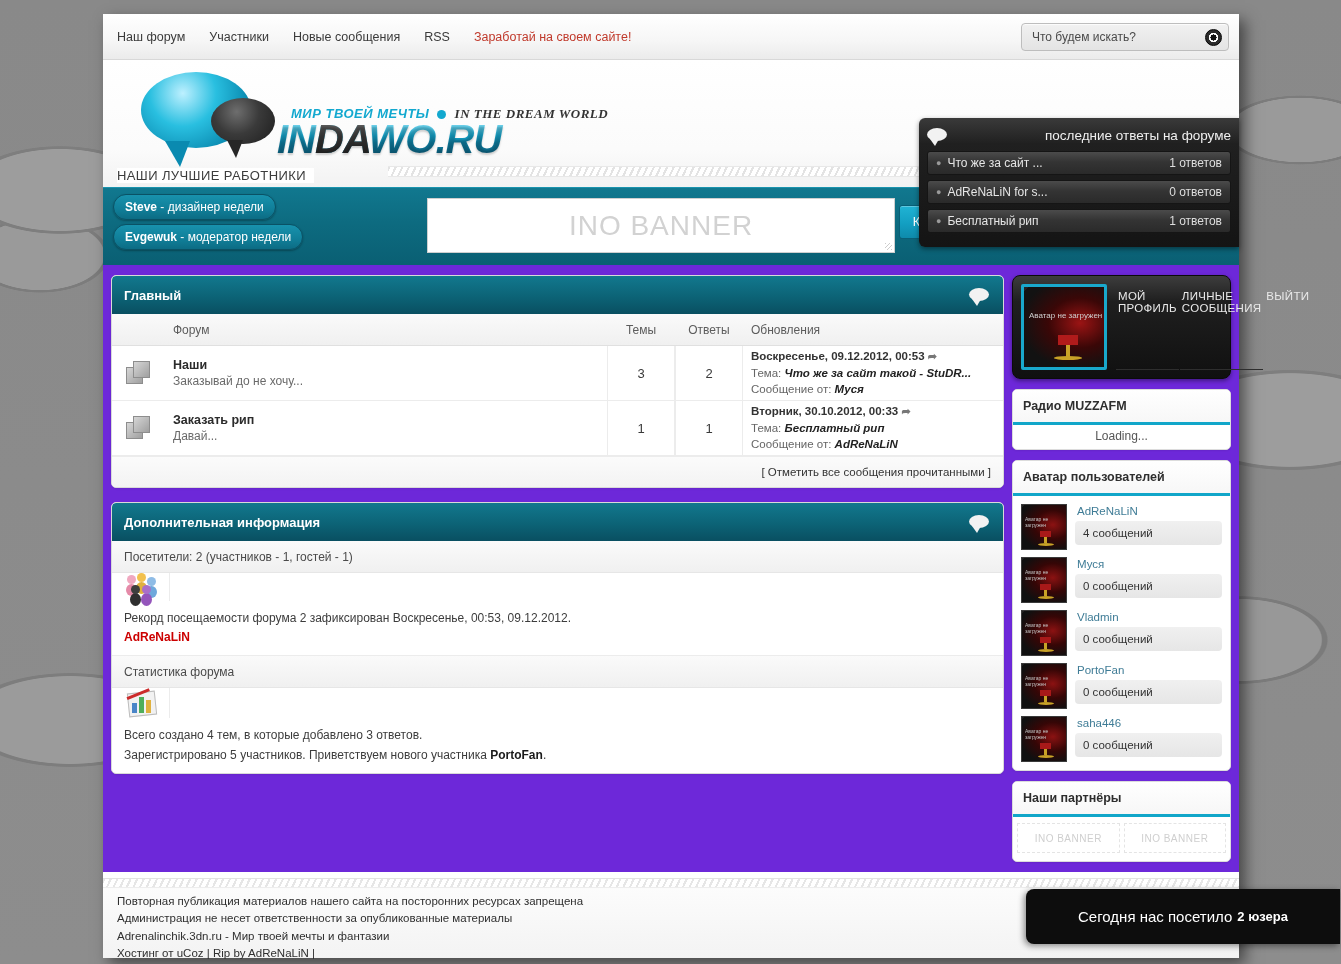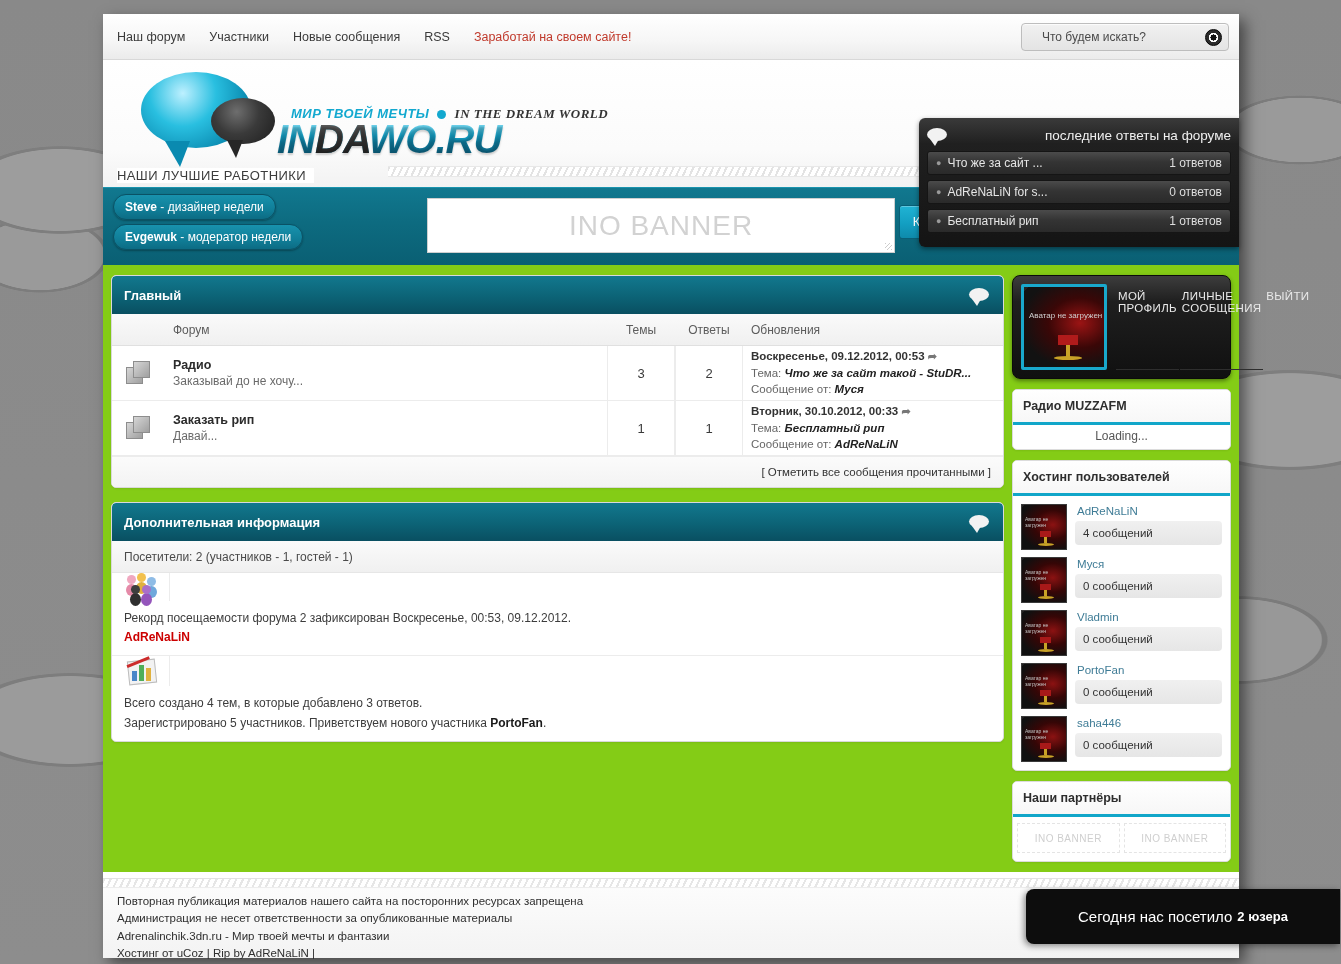--- a/index.html
+++ b/index.html
@@ -37,21 +37,21 @@
   .topnav a {
     font-size: 12.5px; color: #3a3a3a; text-decoration: none;
     margin-right: 24px; white-space: nowrap;
   }
   .topnav a.accent { color: #c0392b; margin-right: 0; }
   .searchbox {
     position: absolute; right: 10px; top: 9px;
     width: 208px; height: 28px;
     background: linear-gradient(#f1f1f1,#e4e4e4);
     border: 1px solid #bdbdbd; border-radius: 4px;
-    display: flex; align-items: center; padding: 0 6px 0 20px;
+    display: flex; align-items: center; padding: 0 6px 0 10px;
     box-shadow: inset 0 1px 1px rgba(255,255,255,.8);
   }
   .searchbox .ph { flex: 1; font-size: 12px; color: #4a4a4a; }
   .search-btn {
     width: 17px; height: 17px; border-radius: 50%;
     background: radial-gradient(circle at 50% 50%, #111 0 28%, #fff 30% 42%, #2b2b2b 44% 100%);
     border: 1px solid #000;
   }
   
   .logoband { height: 127px; background: linear-gradient(#ffffff,#fbfbfb 70%,#f2f2f2); position: relative; }
@@ -163,21 +163,21 @@
     background: repeating-linear-gradient(135deg,#ccc 0 1px,transparent 1px 3px);
   }
   .tbtns { position: absolute; right: 8px; top: 17px; display: flex; gap: 2px; }
   .tbtn {
     background: linear-gradient(#20b3d4,#139fc2 55%,#0e8aab);
     border: 1px solid #095f76; border-radius: 3px;
     color: #fff; font-size: 12.5px; padding: 9px 13px; white-space: nowrap;
     box-shadow: inset 0 1px 0 rgba(255,255,255,.28);
   }
   
-  .content { display: flex; padding: 10px 8px 0 8px; gap: 8px; background: #84cc16; }
+  .content { display: flex; padding: 10px 8px 0 8px; gap: 8px; background: #6d28d9; }
   .col-main { width: 893px; }
   .col-side { width: 219px; }
   .panel {
     border: 1px solid #d9d9d9; border-radius: 5px; background: #fff;
     margin-bottom: 14px; overflow: hidden;
     box-shadow: 0 1px 2px rgba(0,0,0,.08);
   }
   .panel-head {
     height: 38px; display: flex; align-items: center; padding: 0 12px;
     background: linear-gradient(#12788e 0%, #0c6376 55%, #094f61 100%);
@@ -445,21 +445,21 @@
         </div>
 
         <div class="frow">
           <div class="c-icon">
             <span class="fico">
                 <s></s>
                 <u></u>
               </span>
           </div>
           <div class="c-forum">
-            <span class="f-title">Радио</span>
+            <span class="f-title">Наши</span>
             <span class="f-desc">Заказывай до не хочу...</span>
           </div>
           <div class="c-num">3</div>
           <div class="c-num mid">2</div>
           <div class="c-upd">
             <span class="ln1"><span>Воскресенье, 09.12.2012, 00:53</span>
               <span class="arr">➦</span></span>
             <span><span class="lbl">Тема:</span>
               <b>Что же за сайт такой - StuDR...</b></span>
             <span><span class="lbl">Сообщение от:</span>
@@ -514,20 +514,21 @@
                 <i class="p3"></i>
                 <i class="p4"></i>
                 <i class="p5"></i>
             </span>
           </div>
           <div class="info-txt">
             <div>Рекорд посещаемости форума 2 зафиксирован Воскресенье, 00:53, 09.12.2012.</div>
             <div class="red">AdReNaLiN</div>
           </div>
         </div>
+        <div class="subhead">Статистика форума</div>
         <div class="inforow">
           <div class="info-ico">
             <span class="chart">
               <i class="pad"></i>
                 <i class="b cb1"></i>
                 <i class="b cb2"></i>
                 <i class="b cb3"></i>
                 <i class="arrow"></i>
             </span>
           </div>
@@ -554,21 +555,21 @@
           <a>Выйти</a>
         </div>
       </div>
 
       <div class="sblock">
         <div class="sblock-head">Радио MUZZAFM</div>
         <div class="loading">Loading...</div>
       </div>
 
       <div class="sblock">
-        <div class="sblock-head">Хостинг пользователей</div>
+        <div class="sblock-head">Аватар пользователей</div>
         <div class="sblock-body">
           <div class="urow">
             <span class="avatar-sm">
               <span class="cap">Аватар не загружен</span>
               <span class="glass"></span>
                 <span class="stem"></span>
                 <span class="base"></span>
               </span>
             <span class="ucol">
               <span class="uname" style="display:block">AdReNaLiN</span>

